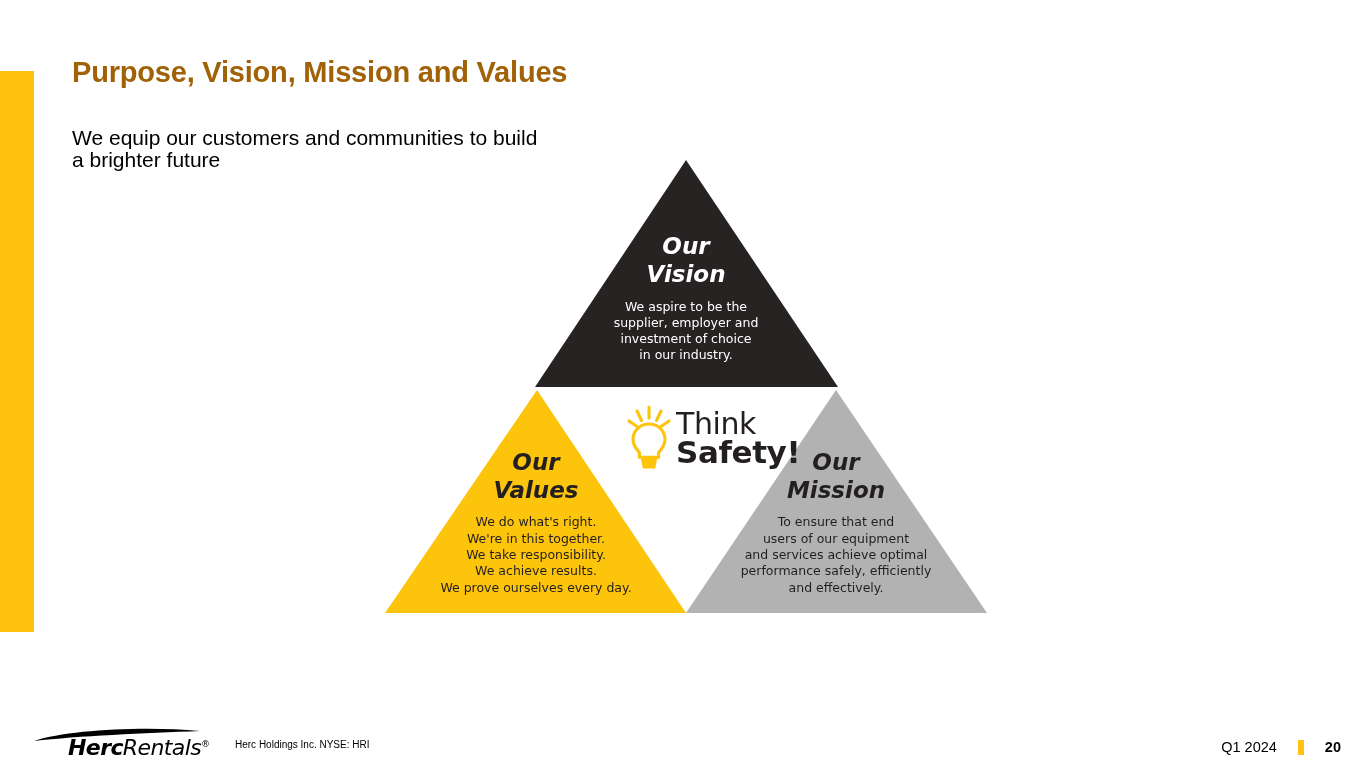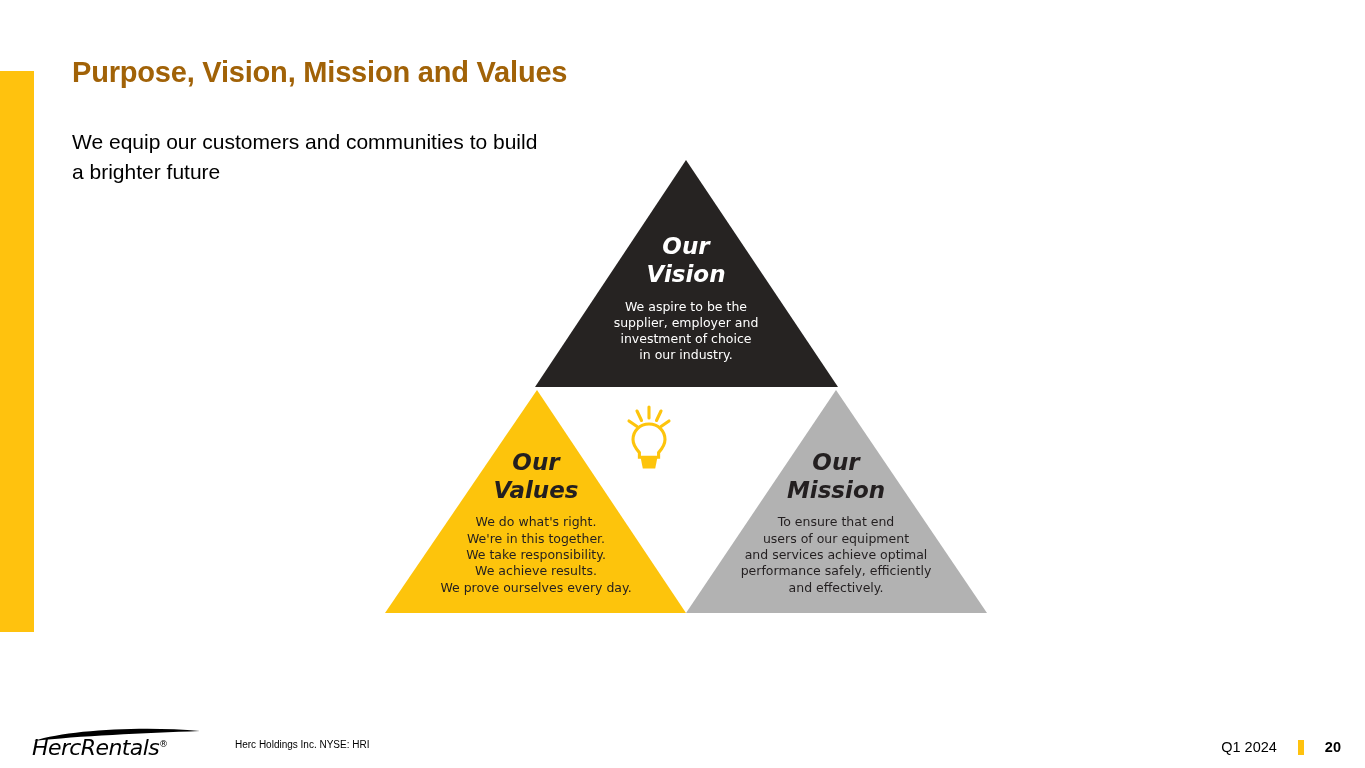--- a/index.html
+++ b/index.html
@@ -35,21 +35,21 @@
     font-weight: bold;
     letter-spacing: -0.2px;
     color: #a16207;
     white-space: nowrap;
   }
   #subtitle {
     position: absolute;
     left: 72px;
     top: 127px;
     font-size: 21px;
-    line-height: 30px;
+    line-height: 22px;
     color: #000;
     width: 470px;
   }
 
   
   #diagram {
     position: absolute;
     left: 379px;
     top: 150px;
     width: 620px;
@@ -113,21 +113,21 @@
   #logo-text {
     position: absolute;
     left: 4px;
     top: 7px;
     font-family: "DejaVu Sans", sans-serif;
     font-style: italic;
     font-size: 22px;
     white-space: nowrap;
     color: #000;
   }
-  #logo-herc { font-weight: normal; letter-spacing: -0.6px; }
+  #logo-herc { font-weight: bold; letter-spacing: -0.6px; margin-left: 36px; }
   #logo-rentals { font-weight: normal; letter-spacing: -0.6px; margin-top: 11px; }
   #logo-reg { font-size: 9px; vertical-align: super; font-style: normal; }
 
   #footer-company {
     position: absolute;
     left: 235px;
     top: 739px;
     font-size: 10px;
     color: #000;
     white-space: nowrap;
@@ -201,20 +201,24 @@
     <g stroke="#FDC40C" stroke-width="3.1" stroke-linecap="round" fill="none">
       <line x1="23" y1="2" x2="23" y2="13"></line>
       <line x1="11" y1="6" x2="15.5" y2="15.5"></line>
       <line x1="35" y1="6" x2="30.5" y2="15.5"></line>
       <line x1="3" y1="16" x2="11" y2="21.5"></line>
       <line x1="43" y1="16" x2="35" y2="21.5"></line>
     </g>
     <path d="M23 19 C13.6 19 7 26.2 7 34.6 C7 40.4 10.4 44.4 13.4 47.6 L13.4 52.2 L32.6 52.2 L32.6 47.6 C35.6 44.4 39 40.4 39 34.6 C39 26.2 32.4 19 23 19 Z" fill="none" stroke="#FDC40C" stroke-width="3.1"></path>
     <path d="M14.6 52.6 L31.4 52.6 L29.2 63.6 L16.8 63.6 Z" fill="#FDC40C"></path>
   </svg>
+  <div id="ts-words">
+    <span id="ts-think">Think</span>
+    <span id="ts-safety">Safety!</span>
+  </div>
 </div>
 
 <div id="footer-logo">
   <svg id="logo-swoosh" width="172" height="14" viewBox="0 0 172 14">
     <path d="M2 13 C36 2 110 -2 168 3 C112 5 46 8 2 13 Z" fill="#000000"></path>
   </svg>
   <div id="logo-text">
     <span id="logo-herc">Herc</span><span id="logo-rentals">Rentals</span><span id="logo-reg">®</span>
   </div>
 </div>

